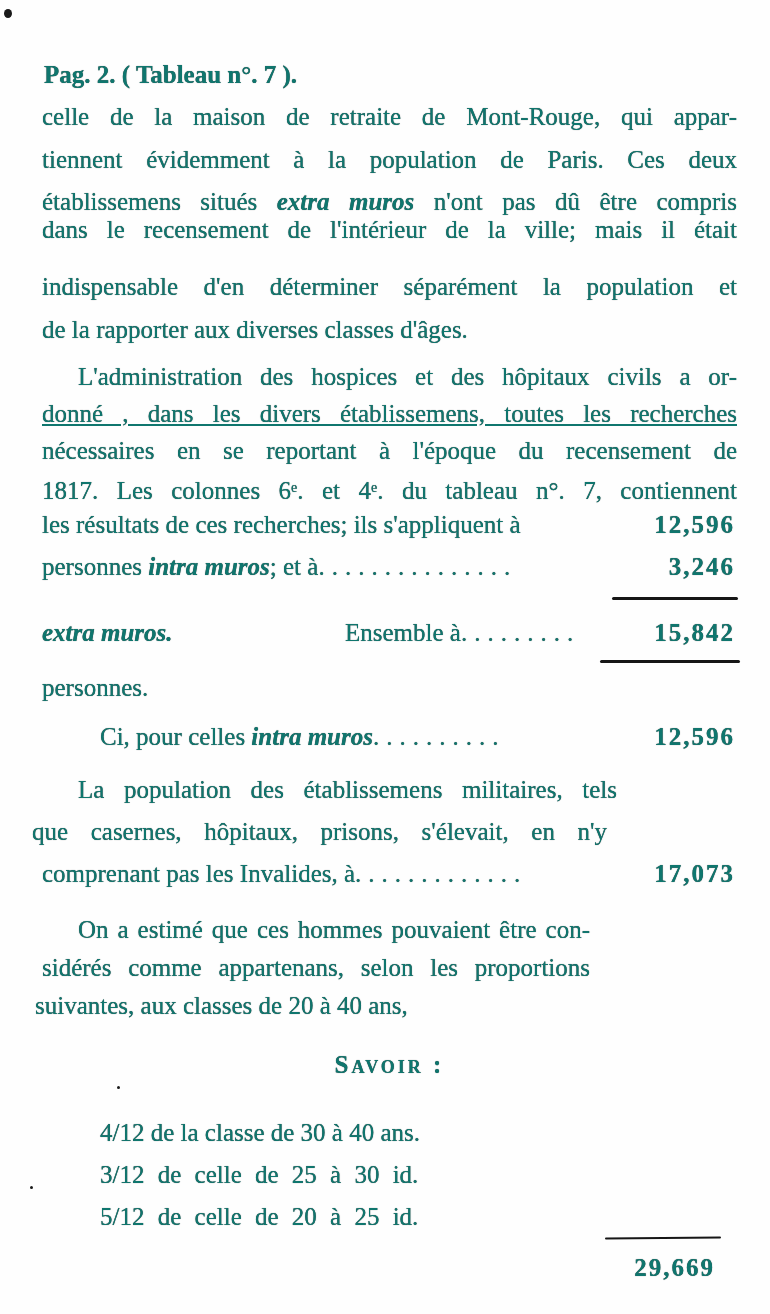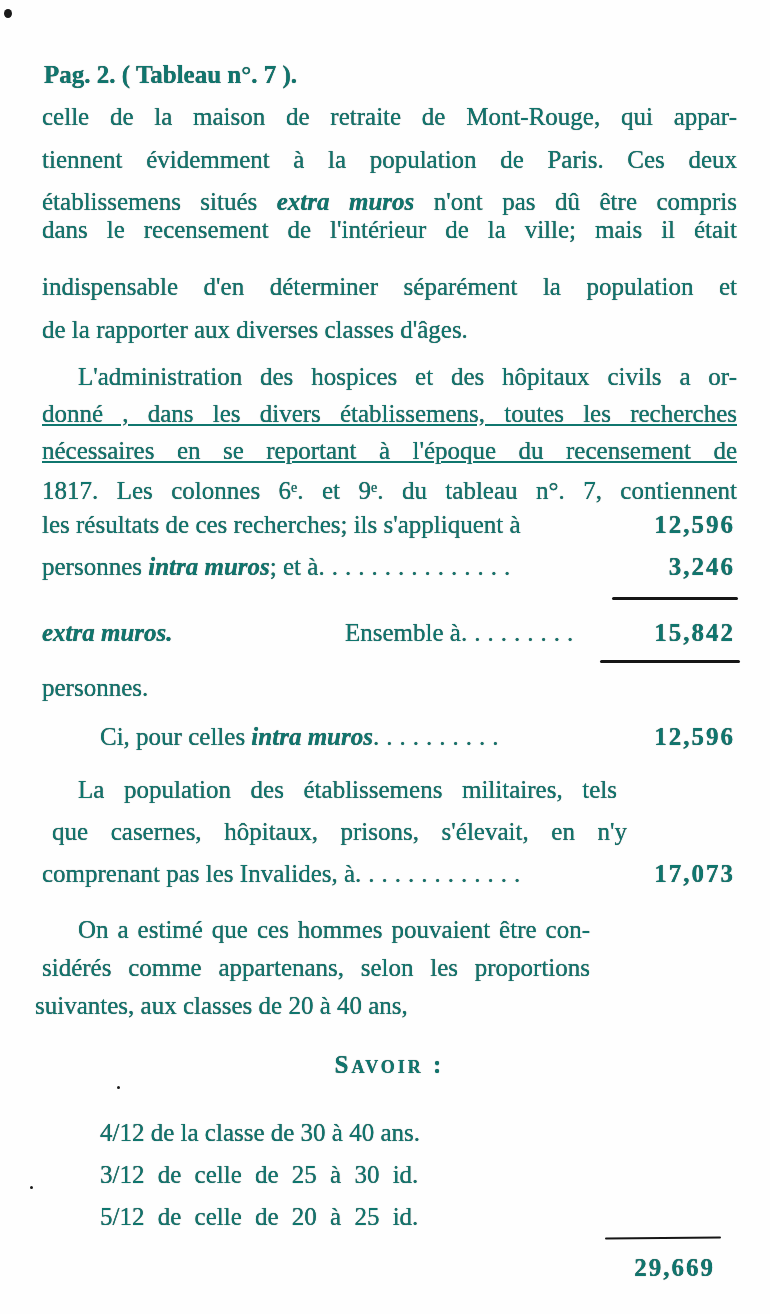--- a/index.html
+++ b/index.html
@@ -50,22 +50,22 @@
 
   <div class="line w-full j" style="top:100px;"><span>celle de la maison de retraite de Mont-Rouge, qui appar-</span></div>
   <div class="line w-full j" style="top:143px;"><span>tiennent évidemment à la population de Paris. Ces deux</span></div>
   <div class="line w-full j" style="top:185px;"><span>établissemens situés </span><span class="it bold">extra muros</span><span> n'ont pas dû être compris</span></div>
   <div class="line w-full j" style="top:213px;"><span>dans le recensement de l'intérieur de la ville; mais il était</span></div>
   <div class="line w-full j" style="top:270px;"><span>indispensable d'en déterminer séparément la population et</span></div>
   <div class="line w-full" style="top:313px;"><span>de la rapporter aux diverses classes d'âges.</span></div>
 
   <div class="line w-full j indent" style="top:360px;"><span>L'administration des hospices et des hôpitaux civils a or-</span></div>
   <div class="line w-full j" style="top:397px;text-decoration:underline;"><span>donné ,  dans les divers établissemens, toutes les recherches</span></div>
-  <div class="line w-full j" style="top:434px;text-decoration:underline;"><span>nécessaires en se reportant à l'époque du recensement de</span></div>
-  <div class="line w-full j" style="top:471px;"><span>1817.  Les colonnes 6</span><span class="sup">e</span><span>. et 9</span><span class="sup">e</span><span>. du tableau n°. 7, contiennent</span></div>
+  <div class="line w-full j" style="top:434px;"><span>nécessaires en se reportant à l'époque du recensement de</span></div>
+  <div class="line w-full j" style="top:471px;"><span>1817.  Les colonnes 6</span><span class="sup">e</span><span>. et 4</span><span class="sup">e</span><span>. du tableau n°. 7, contiennent</span></div>
 
   <div class="line w-full" style="top:508px;">
     <span>les résultats de ces recherches; ils s'appliquent à</span>
     <span class="num">12,596</span>
   </div>
   <div class="line w-full" style="top:550px;">
     <span>personnes </span><span class="it bold">intra muros</span><span>; et à</span><span class="dots">...............</span>
     <span class="num">3,246</span>
   </div>
 
@@ -80,21 +80,21 @@
   <div class="rule" style="top:660px; left:600px; width:140px;"></div>
 
   <div class="line w-full" style="top:671px;"><span>personnes.</span></div>
 
   <div class="line" style="left:100px; top:720px; width:637px;">
     <span>Ci, pour celles </span><span class="it bold">intra muros</span><span class="dots">..........</span>
     <span class="num">12,596</span>
   </div>
 
   <div class="line j indent" style="left:42px; top:773px; width:575px;"><span>La population des établissemens militaires, tels</span></div>
-  <div class="line j" style="left:52px; top:815px; width:575px;"><span>que casernes, hôpitaux, prisons, s'élevait, en n'y</span></div>
+  <div class="line j" style="left:32px; top:815px; width:575px;"><span>que casernes, hôpitaux, prisons, s'élevait, en n'y</span></div>
   <div class="line w-full" style="top:857px;">
     <span>comprenant pas les Invalides, à</span><span class="dots">.............</span>
     <span class="num">17,073</span>
   </div>
 
   <div class="line j indent" style="left:42px; top:913px; width:548px;"><span>On a estimé que ces hommes pouvaient être con-</span></div>
   <div class="line j" style="left:42px; top:951px; width:548px;"><span>sidérés comme appartenans, selon les proportions</span></div>
   <div class="line" style="left:35px; top:989px;"><span>suivantes, aux classes de 20 à 40 ans,</span></div>
 
   <div class="line w-full savoir" style="top:1048px;text-align:center;"><span>Savoir :</span></div>

